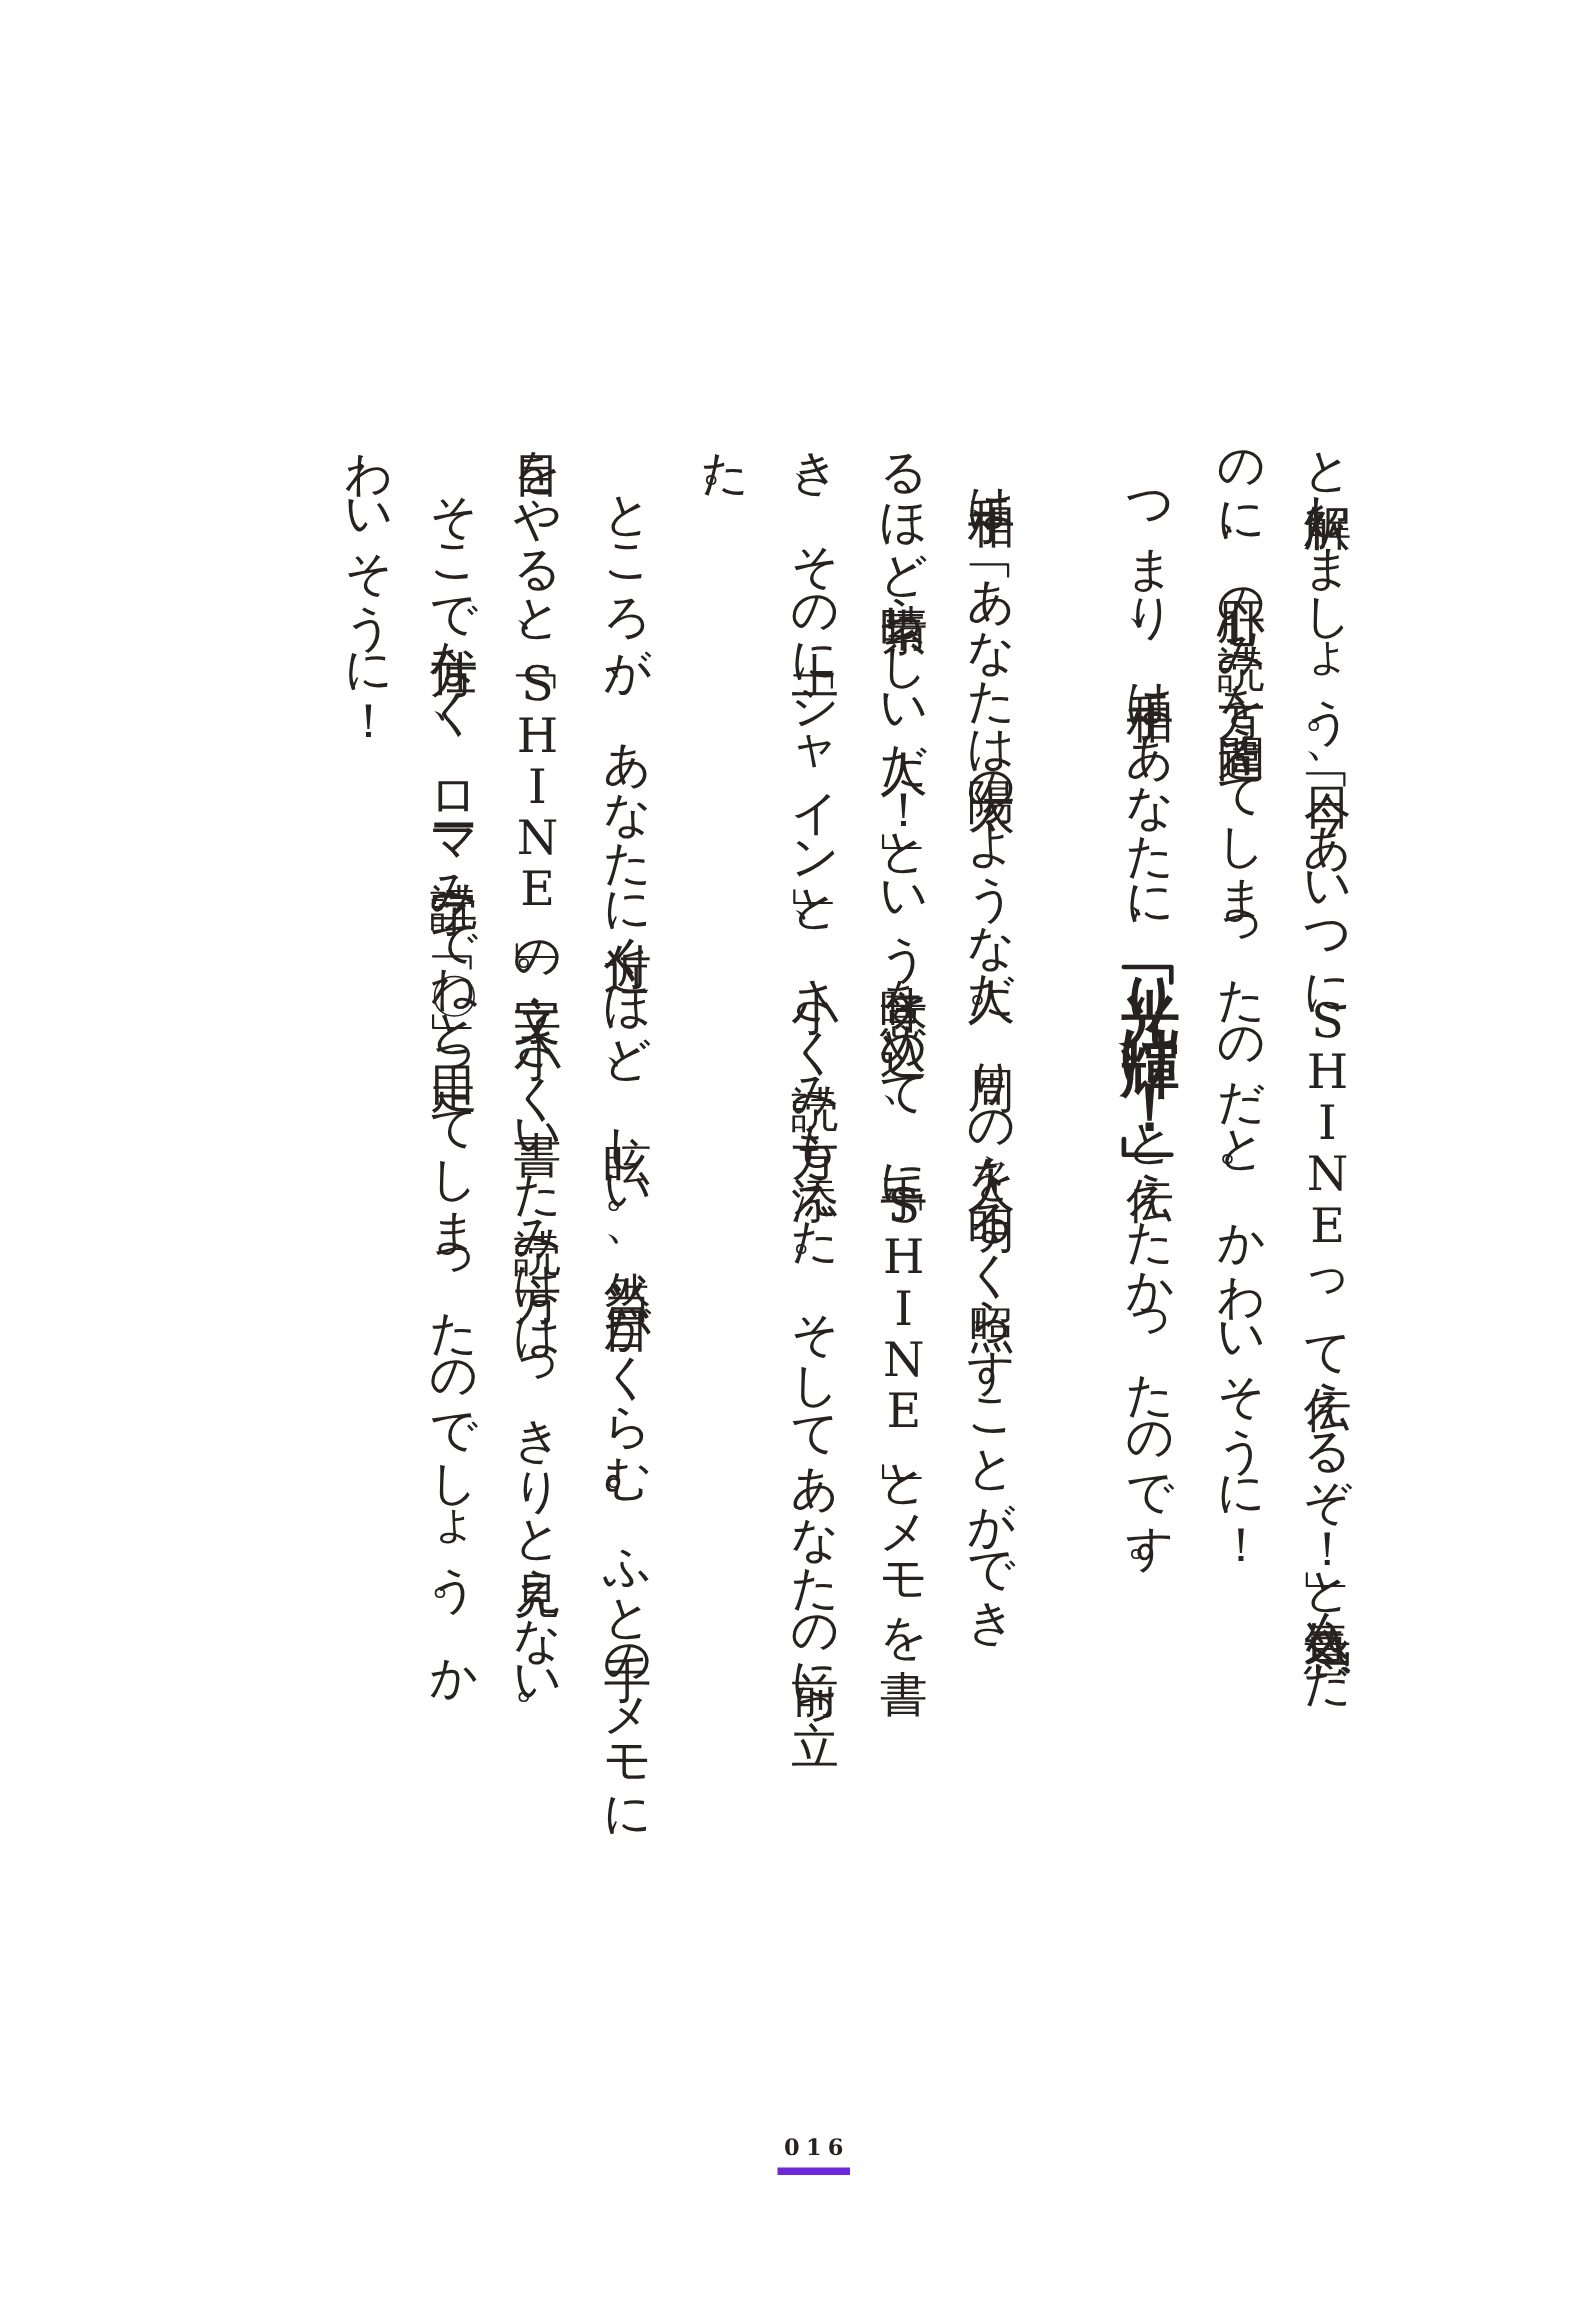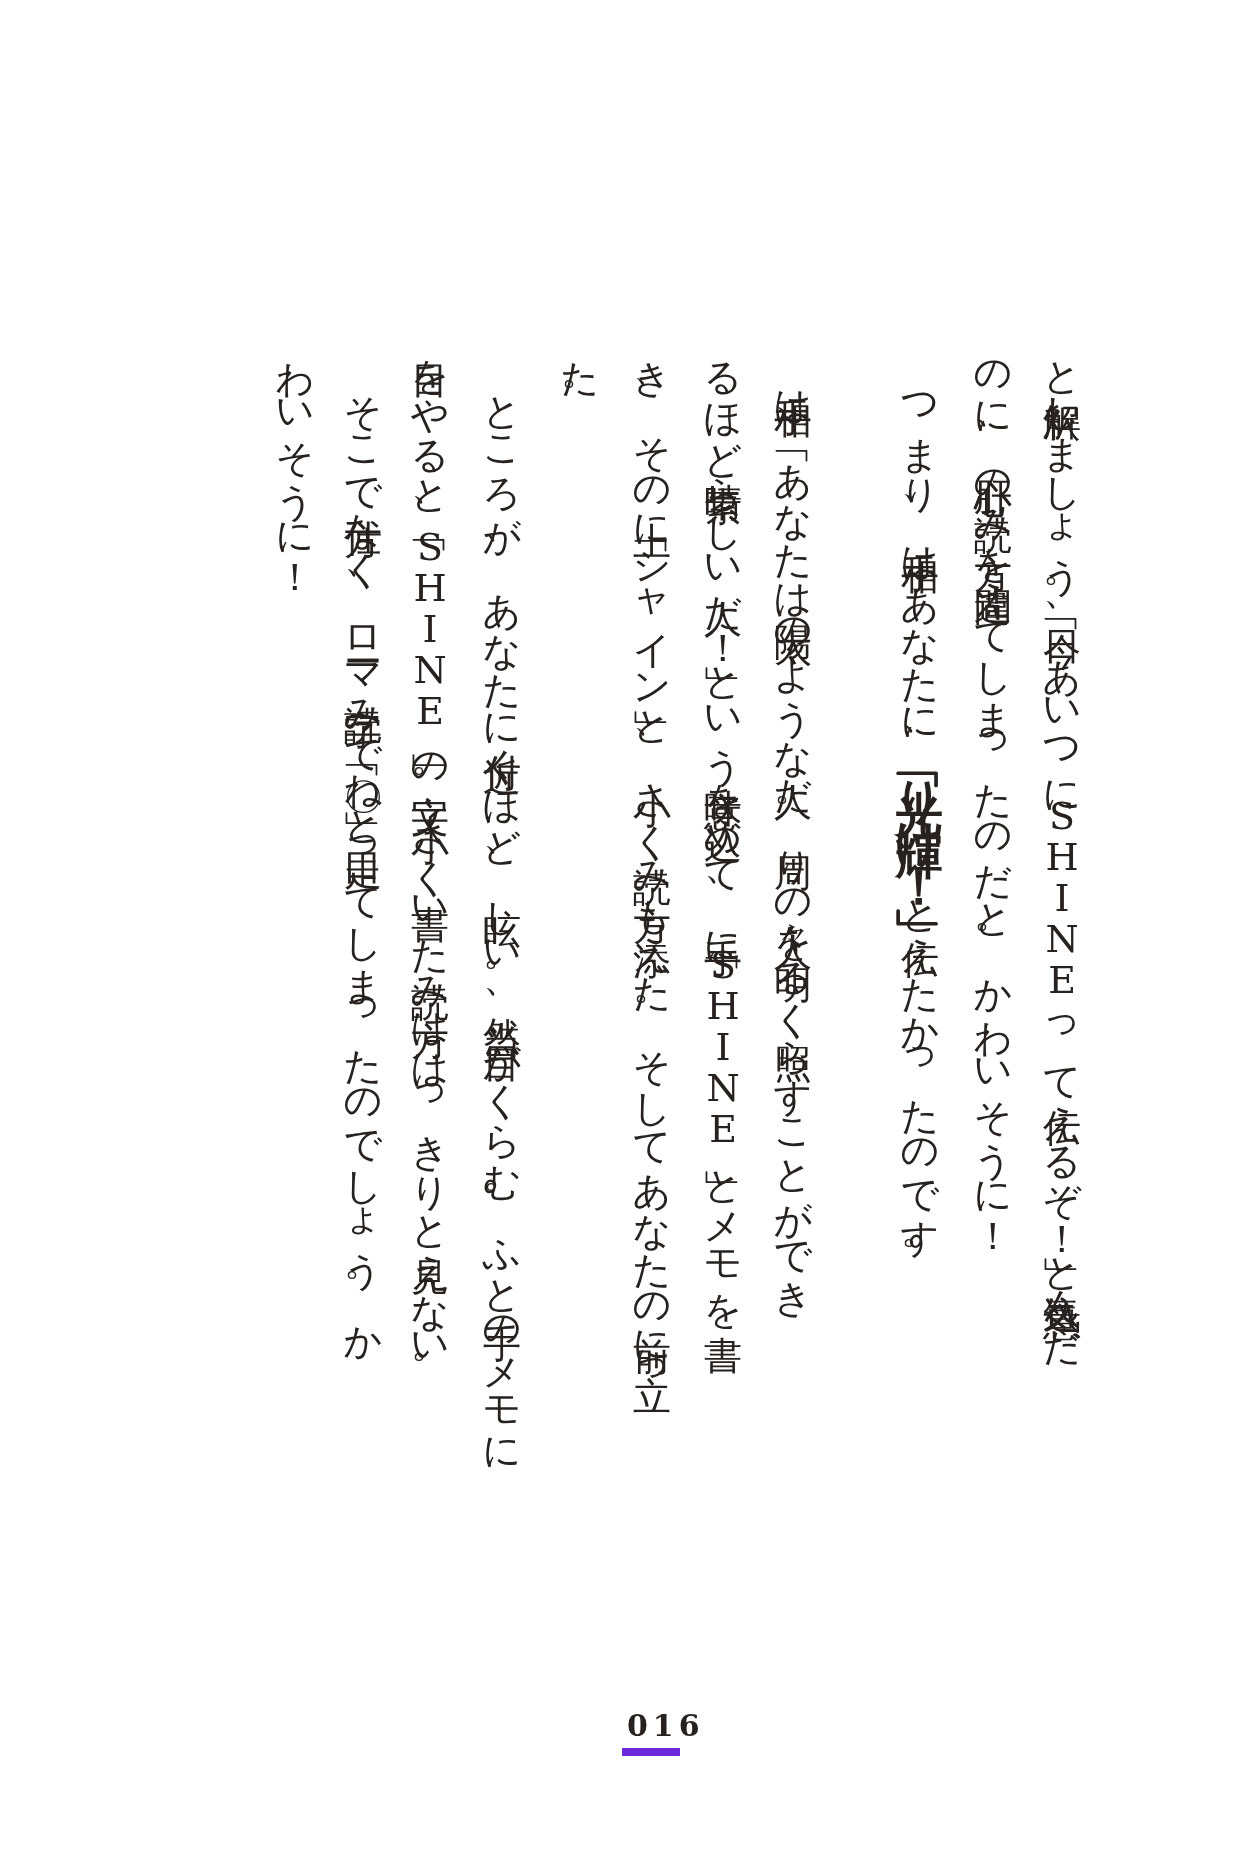--- a/index.html
+++ b/index.html
@@ -39,26 +39,26 @@
     font-size: 48px;
     font-weight: 700;
     letter-spacing: -6px;
   }
   .folio {
     position: absolute;
     left: 622px;
     top: 1708px;
     width: 58px;
     text-align: center;
-    font-size: 30px;
+    font-size: 18px;
     font-weight: 600;
     letter-spacing: 5px;
     text-indent: 5px;
     padding-bottom: 5px;
-    border-bottom: 8px solid #6d28d9;
+    border-bottom: 6px solid #6d28d9;
     color: #272220;
   }
   
   .c1  { left: 1040px; }
   .c2  { left: 971px;  }
   .c3  { left: 894px;  }
   .c4  { left: 771px;  }
   .c5  { left: 701px;  }
   .c6  { left: 630px;  }
   .c7  { left: 558px;  }

